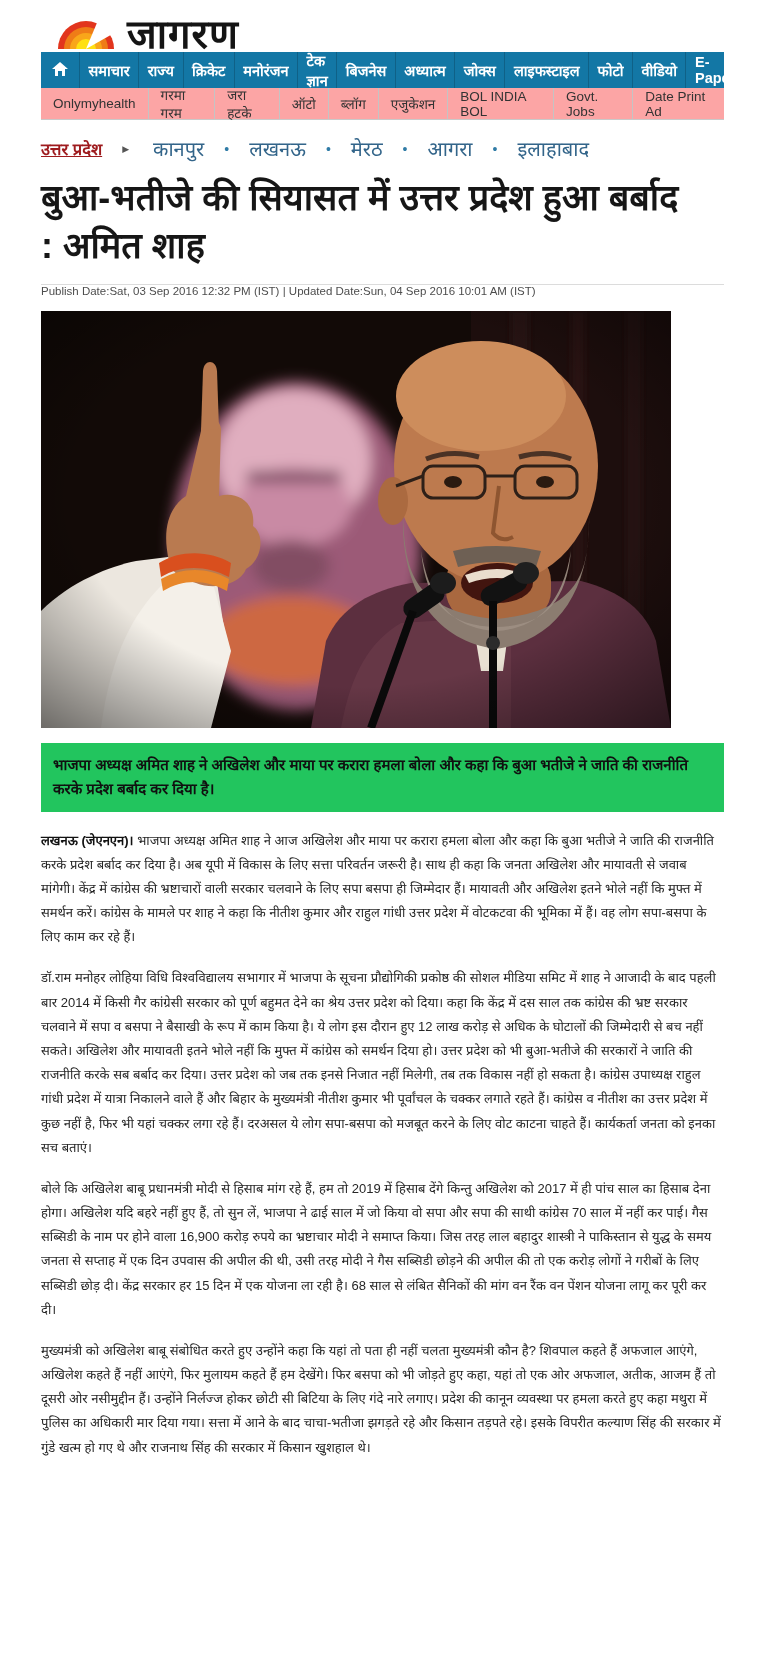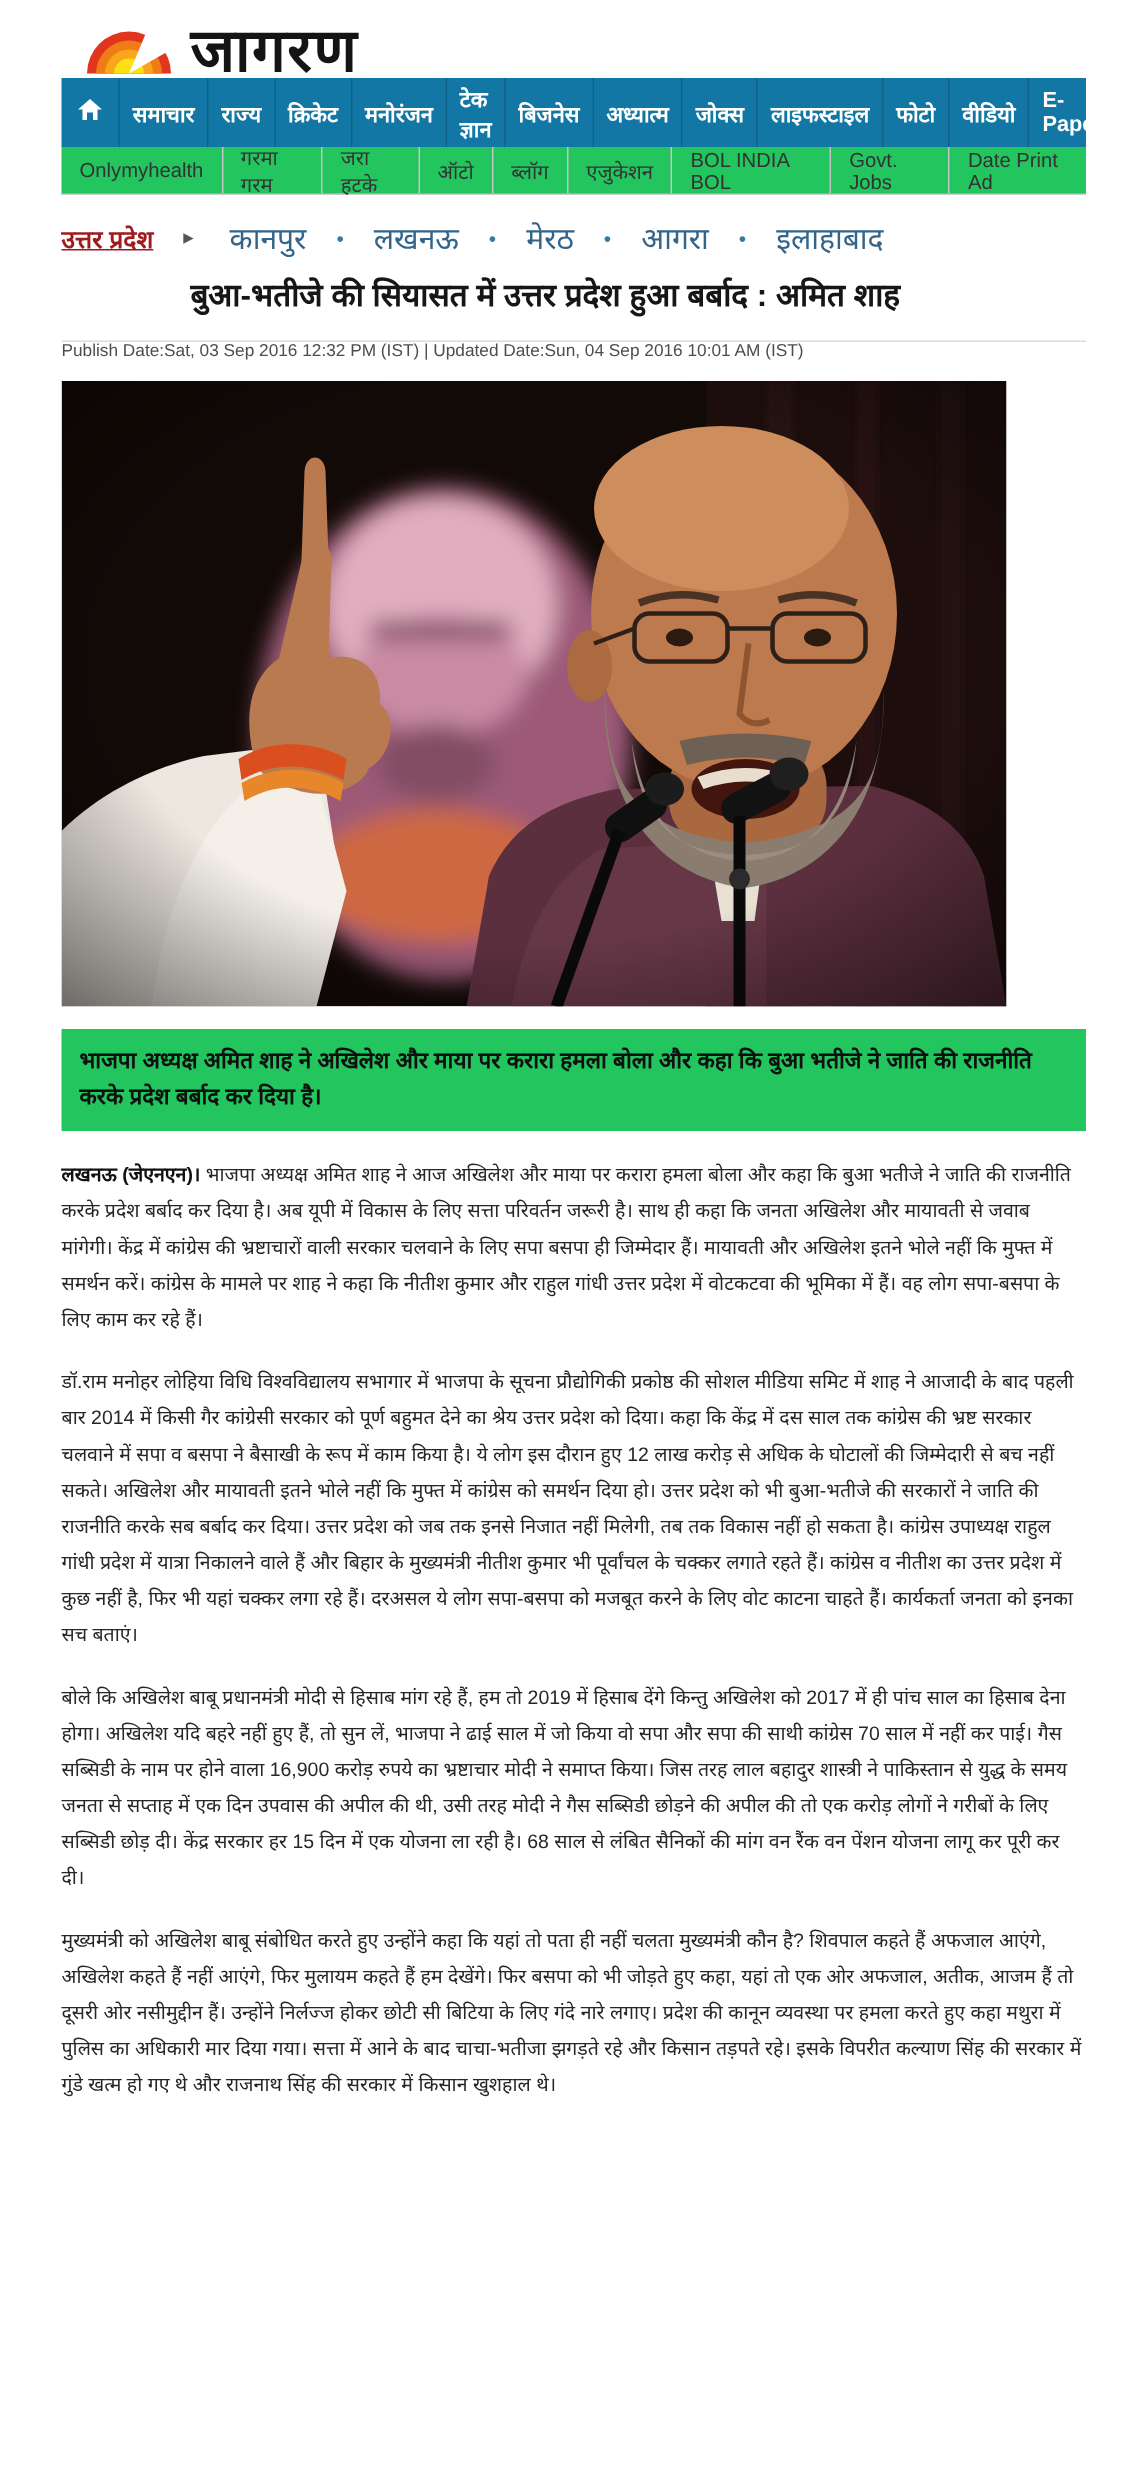--- a/index.html
+++ b/index.html
@@ -7,42 +7,42 @@
   .page { width:765px; background:#fff; padding-bottom:26px; }
   .inner { padding:0 41px; }
 
   
   .logo-row { display:flex; align-items:center; gap:10px; padding:16px 0 0 14px; }
   .logo-sun { display:block; }
   .logo-text { font-size:40px; font-weight:bold; color:#141414; line-height:0.9; letter-spacing:1px; }
   .site-url { font-style:italic; color:#2b7bb9; font-size:15px; padding:6px 0 12px 48px; }
 
   
-  .mainnav { background:#1377a5; display:flex; align-items:stretch; height:46px; }
+  .mainnav { background:#1377a5; display:flex; align-items:stretch; height:36px; }
   .mainnav a { color:#fff; text-decoration:none; font-weight:bold; font-size:14.5px;
                padding:0 8.5px; display:flex; align-items:center; border-right:1px solid rgba(0,0,0,0.18); }
   .mainnav a:last-child { border-right:none; }
   .mainnav a.home { padding:0 11px; }
 
   
-  .subnav { background:#22c55e; border-bottom:1px solid #c9c9c9; display:flex; height:31px; }
+  .subnav { background:#fca5a5; border-bottom:1px solid #c9c9c9; display:flex; height:31px; }
   .subnav a { color:#333; text-decoration:none; font-size:13.5px; padding:0 12px;
               display:flex; align-items:center; }
   .subnav a + a { border-left:1px solid #c4c4c4; }
 
   
   .breadcrumb { margin-top:15px; display:flex; align-items:center; gap:20px; }
   .bc-section { color:#9e1b1e; font-weight:bold; font-size:16.5px; text-decoration:underline; }
   .bc-arrow { font-size:9px; color:#555; margin-right:4px; }
   .bc-city { color:#33658a; text-decoration:none; font-size:20px; }
   .bc-bullet { color:#2f7ba6; font-size:14px; line-height:1; }
 
   
-  h1.headline { font-size:21px; line-height:1.32; margin:12px 0 4px; color:#161616;
-                font-weight:bold; max-width:645px;text-align:center; }
+  h1.headline { font-size:36px; line-height:1.32; margin:12px 0 4px; color:#161616;
+                font-weight:bold; max-width:645px; }
 
   .rule { border:none; border-top:1px solid #dcdcdc; margin:15px 0 0; }
 
   .pubdate { font-size:11.5px; color:#4d4d4d; white-space:nowrap; }
 
   
   .photo-wrap { margin-top:14px; width:630px; height:417px; overflow:hidden; }
   .photo-wrap svg { display:block; }
 
   

